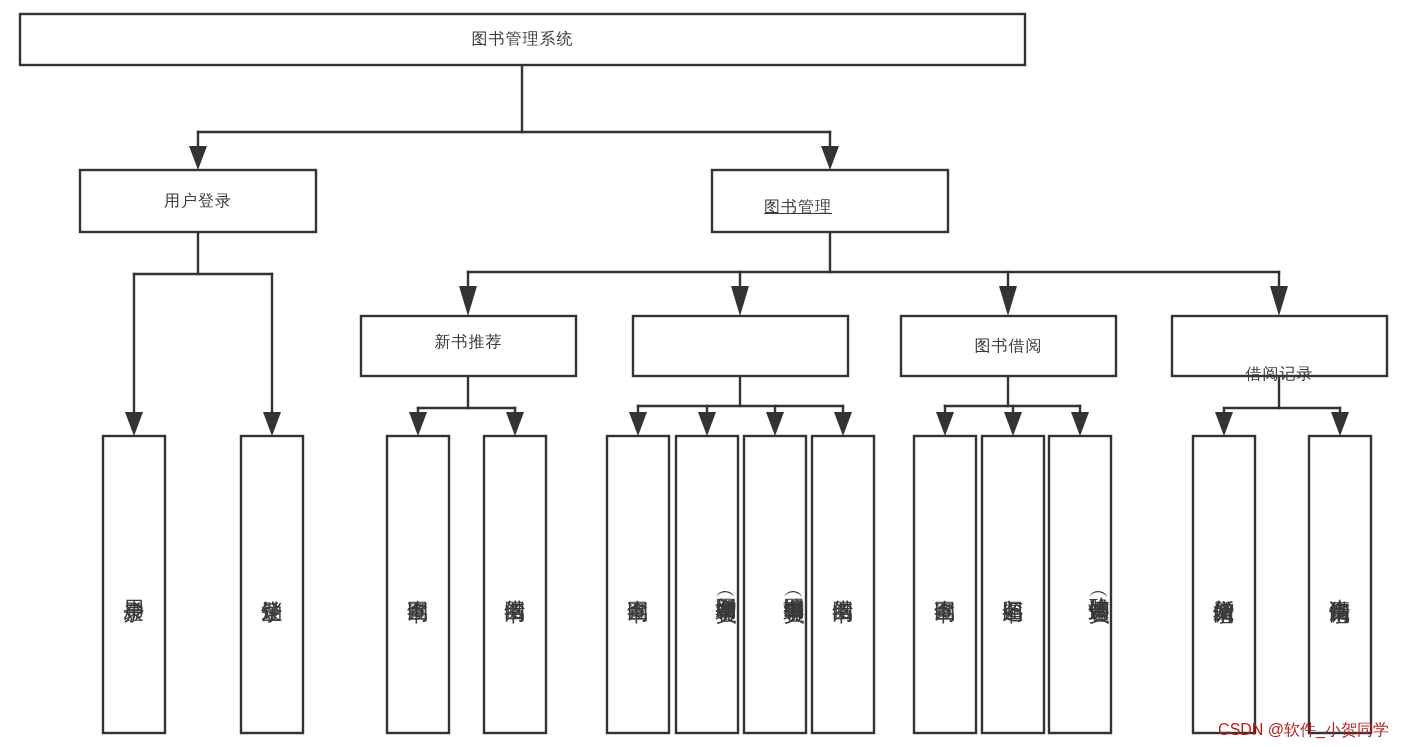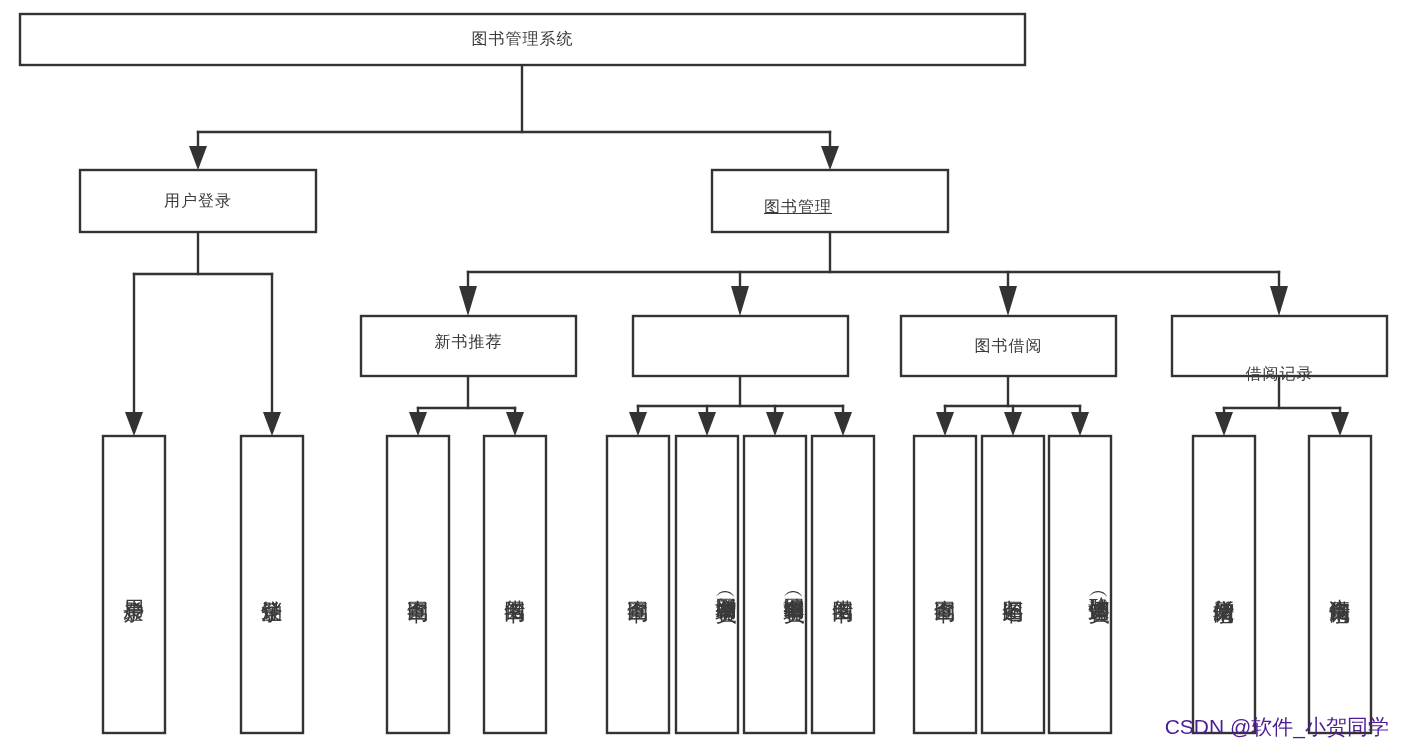--- a/index.html
+++ b/index.html
@@ -65,22 +65,22 @@
     color: #3a3a3a;
     letter-spacing: 1px;
     white-space: nowrap;
     pointer-events: none;
     font-family: "Liberation Sans", "DejaVu Sans", sans-serif;
   }
   #watermark {
     position: absolute;
     right: 16px;
     bottom: 6px;
-    font-size: 21px;
-    color: #4c1d95;
+    font-size: 16px;
+    color: #b91c1c;
     font-family: "Liberation Sans", "DejaVu Sans", sans-serif;
     white-space: nowrap;
     pointer-events: none;
   }
 </style>
 </head>
 <body>
 
 <div id="diagram-root">
 

